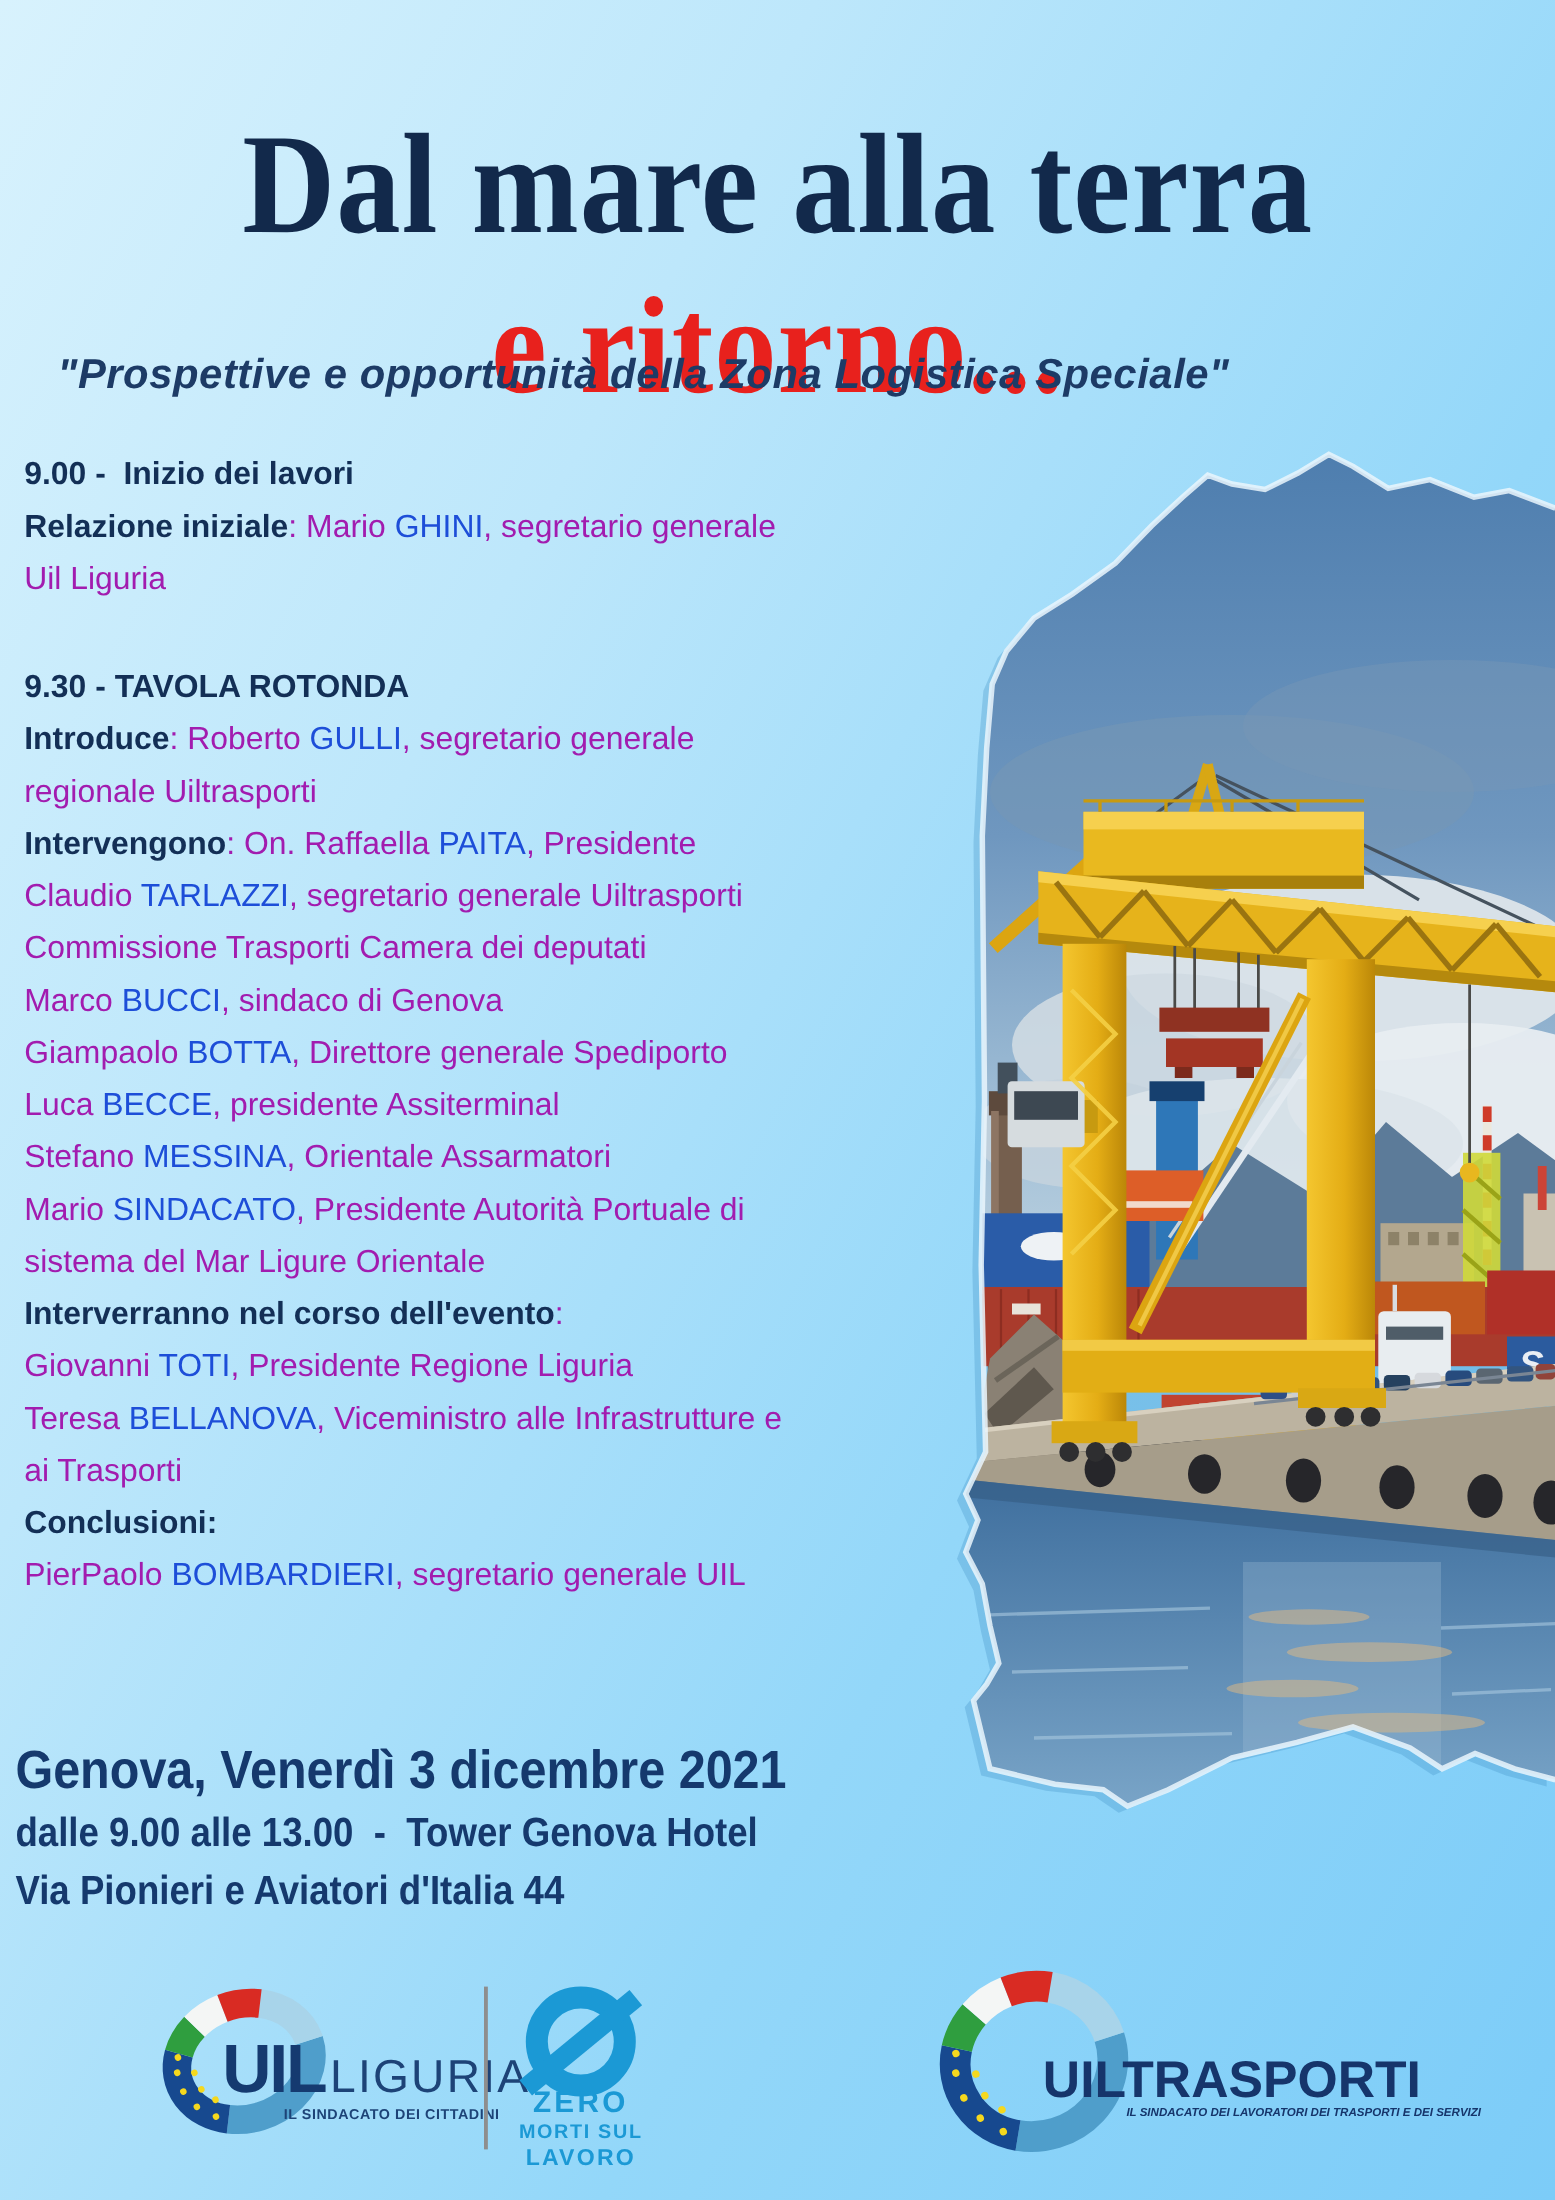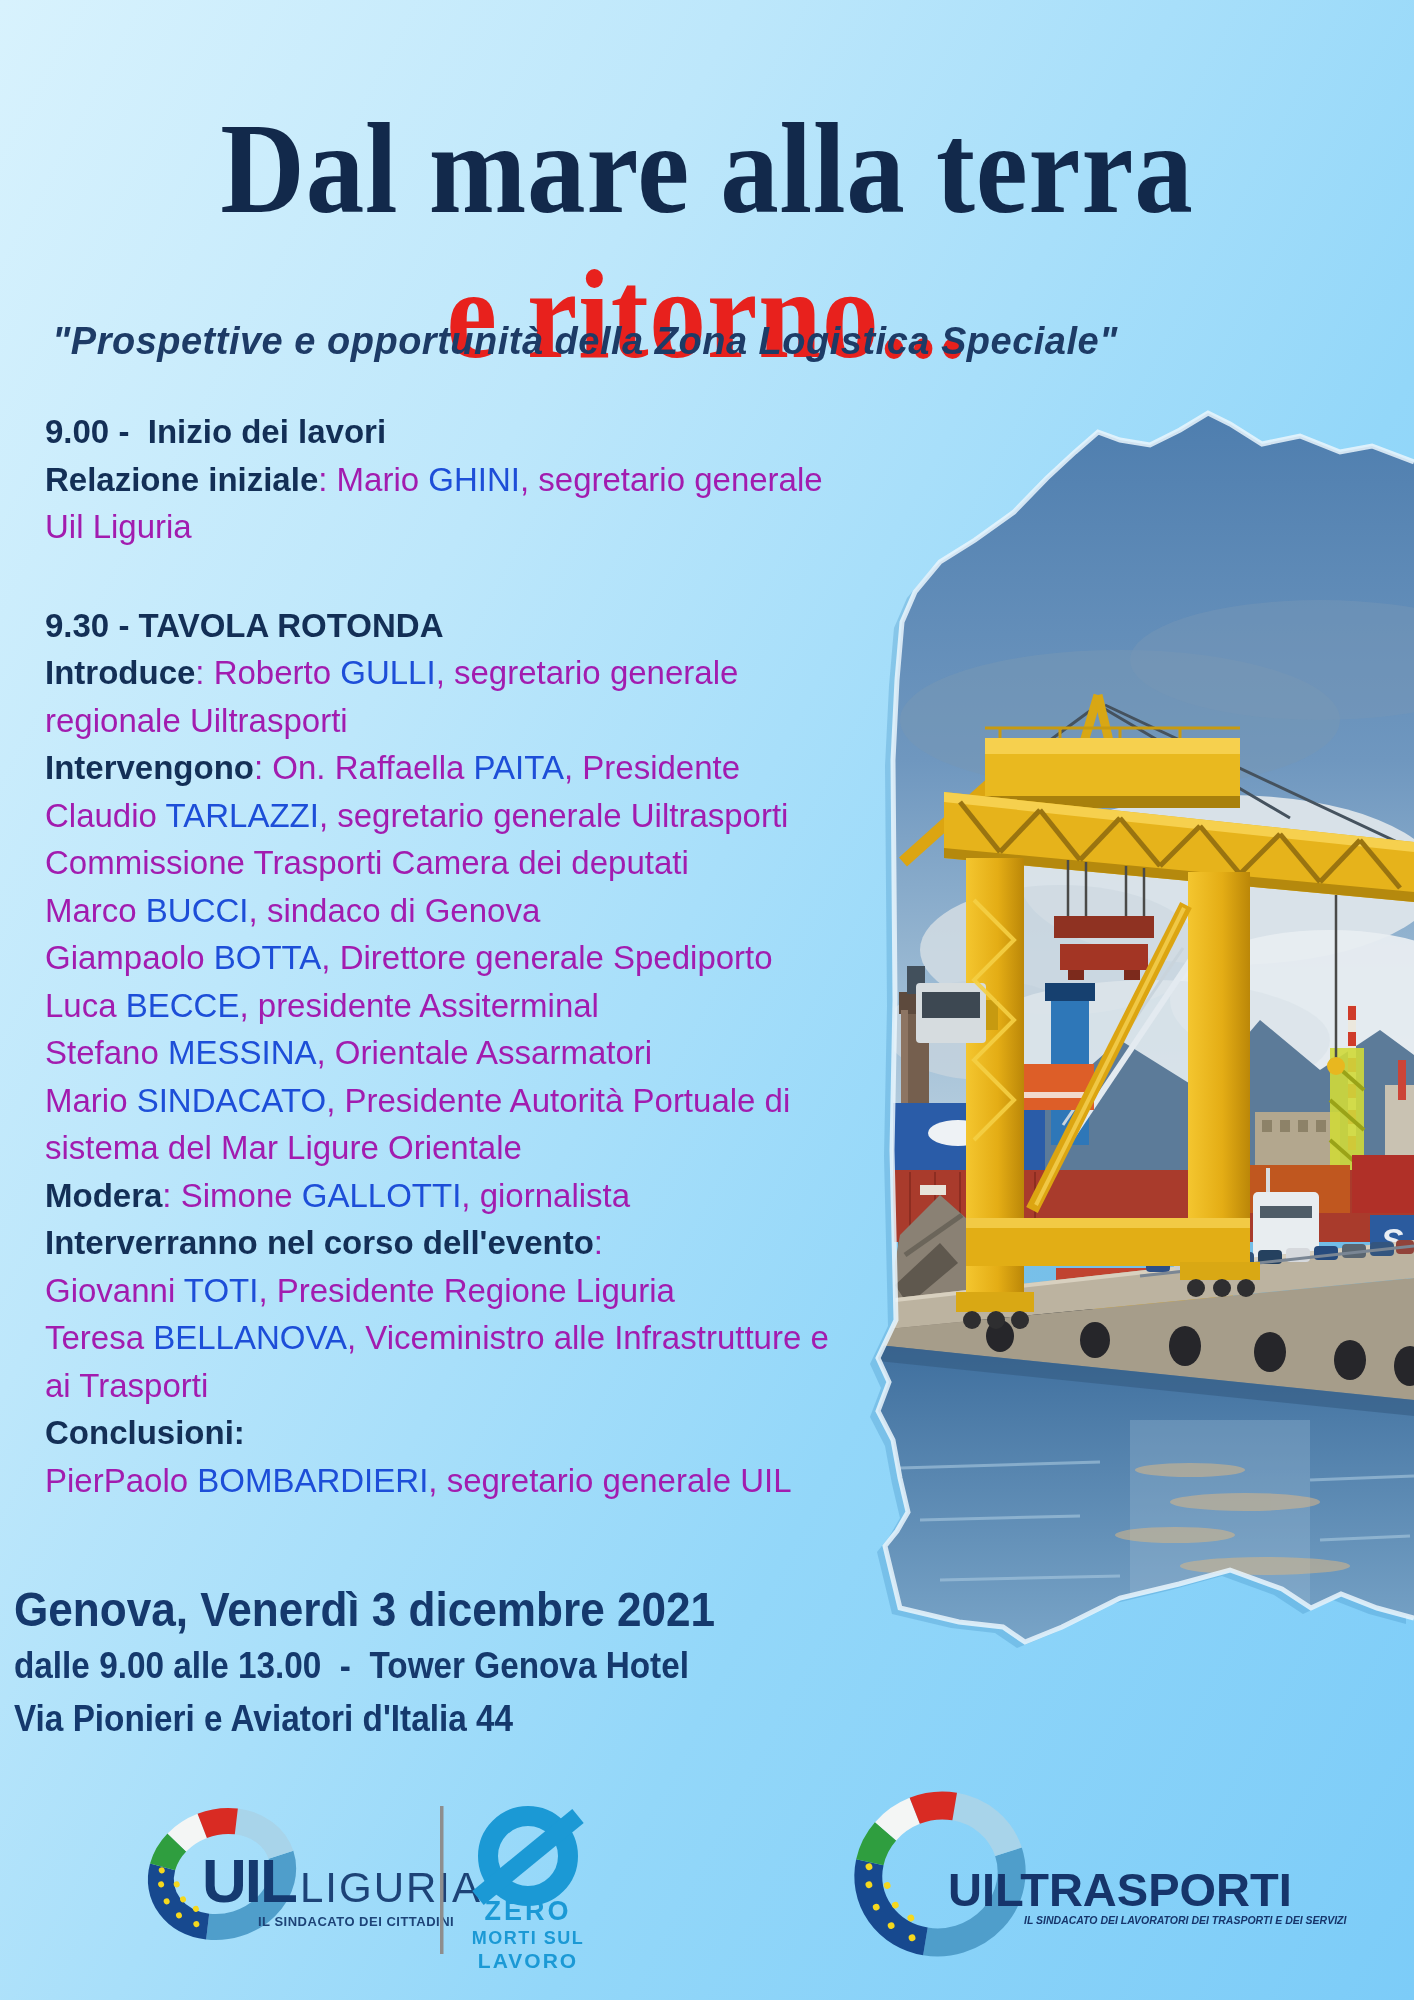--- a/index.html
+++ b/index.html
@@ -11,21 +11,21 @@
 
   .title1,.title2{position:absolute;left:0;width:100%;text-align:center;
        font-family:"Liberation Serif",serif;font-weight:700;line-height:1;
        transform:scaleX(.9);transform-origin:50% 0;letter-spacing:1px;white-space:nowrap;}
   .title1{top:16px;font-size:130px;color:#12294b;}
   .title2{top:168px;font-size:126px;color:#e8211d;}
   .subtitle{position:absolute;top:320px;left:0;width:1170px;text-align:center;
        font-size:38px;font-weight:700;font-style:italic;color:#1d3b66;letter-spacing:.5px;white-space:nowrap;}
 
   .program{position:absolute;left:22px;top:408px;width:890px;}
-  .pline{height:47.5px;line-height:47.5px;font-size:33px;white-space:nowrap;margin-left:23px;}
+  .pline{height:47.5px;line-height:47.5px;font-size:29px;white-space:nowrap;}
   .pline.gap{margin-top:51px;}
   .seg-b{font-weight:700;color:#132f56;}
   .seg-r{color:#a21caf;}
   .seg-n{font-weight:400;color:#1d4ed8;}
 
   .footer{position:absolute;left:14px;top:1580px;transform:scaleX(.9);transform-origin:left top;}
   .f1{font-size:49px;font-weight:700;color:#15396d;line-height:1.2;white-space:nowrap;}
   .f2,.f3{font-size:37px;font-weight:700;color:#15396d;line-height:1.45;white-space:nowrap;}
 </style>
 </head>
@@ -277,21 +277,20 @@
     <div class="pline"><span class="seg-r">regionale Uiltrasporti</span></div>
     <div class="pline"><span class="seg-b">Intervengono</span><span class="seg-r">: On. Raffaella </span><span class="seg-n">PAITA</span><span class="seg-r">, Presidente</span></div>
     <div class="pline"><span class="seg-r">Claudio </span><span class="seg-n">TARLAZZI</span><span class="seg-r">, segretario generale Uiltrasporti</span></div>
     <div class="pline"><span class="seg-r">Commissione Trasporti Camera dei deputati</span></div>
     <div class="pline"><span class="seg-r">Marco </span><span class="seg-n">BUCCI</span><span class="seg-r">, sindaco di Genova</span></div>
     <div class="pline"><span class="seg-r">Giampaolo </span><span class="seg-n">BOTTA</span><span class="seg-r">, Direttore generale Spediporto</span></div>
     <div class="pline"><span class="seg-r">Luca </span><span class="seg-n">BECCE</span><span class="seg-r">, presidente Assiterminal</span></div>
     <div class="pline"><span class="seg-r">Stefano </span><span class="seg-n">MESSINA</span><span class="seg-r">, Orientale Assarmatori</span></div>
     <div class="pline"><span class="seg-r">Mario </span><span class="seg-n">SINDACATO</span><span class="seg-r">, Presidente Autorità Portuale di</span></div>
     <div class="pline"><span class="seg-r">sistema del Mar Ligure Orientale</span></div>
-    <div class="pline"><span class="seg-b">Modera</span><span class="seg-r">: Simone </span><span class="seg-n">GALLOTTI</span><span class="seg-r">, giornalista</span></div>
     <div class="pline"><span class="seg-b">Interverranno nel corso dell'evento</span><span class="seg-r">:</span></div>
     <div class="pline"><span class="seg-r">Giovanni </span><span class="seg-n">TOTI</span><span class="seg-r">, Presidente Regione Liguria</span></div>
     <div class="pline"><span class="seg-r">Teresa </span><span class="seg-n">BELLANOVA</span><span class="seg-r">, Viceministro alle Infrastrutture e</span></div>
     <div class="pline"><span class="seg-r">ai Trasporti</span></div>
     <div class="pline"><span class="seg-b">Conclusioni:</span></div>
     <div class="pline"><span class="seg-r">PierPaolo </span><span class="seg-n">BOMBARDIERI</span><span class="seg-r">, segretario generale UIL</span></div>
   </div>
 
 <div class="footer">
   <div class="f1">Genova, Venerdì 3 dicembre 2021</div>

